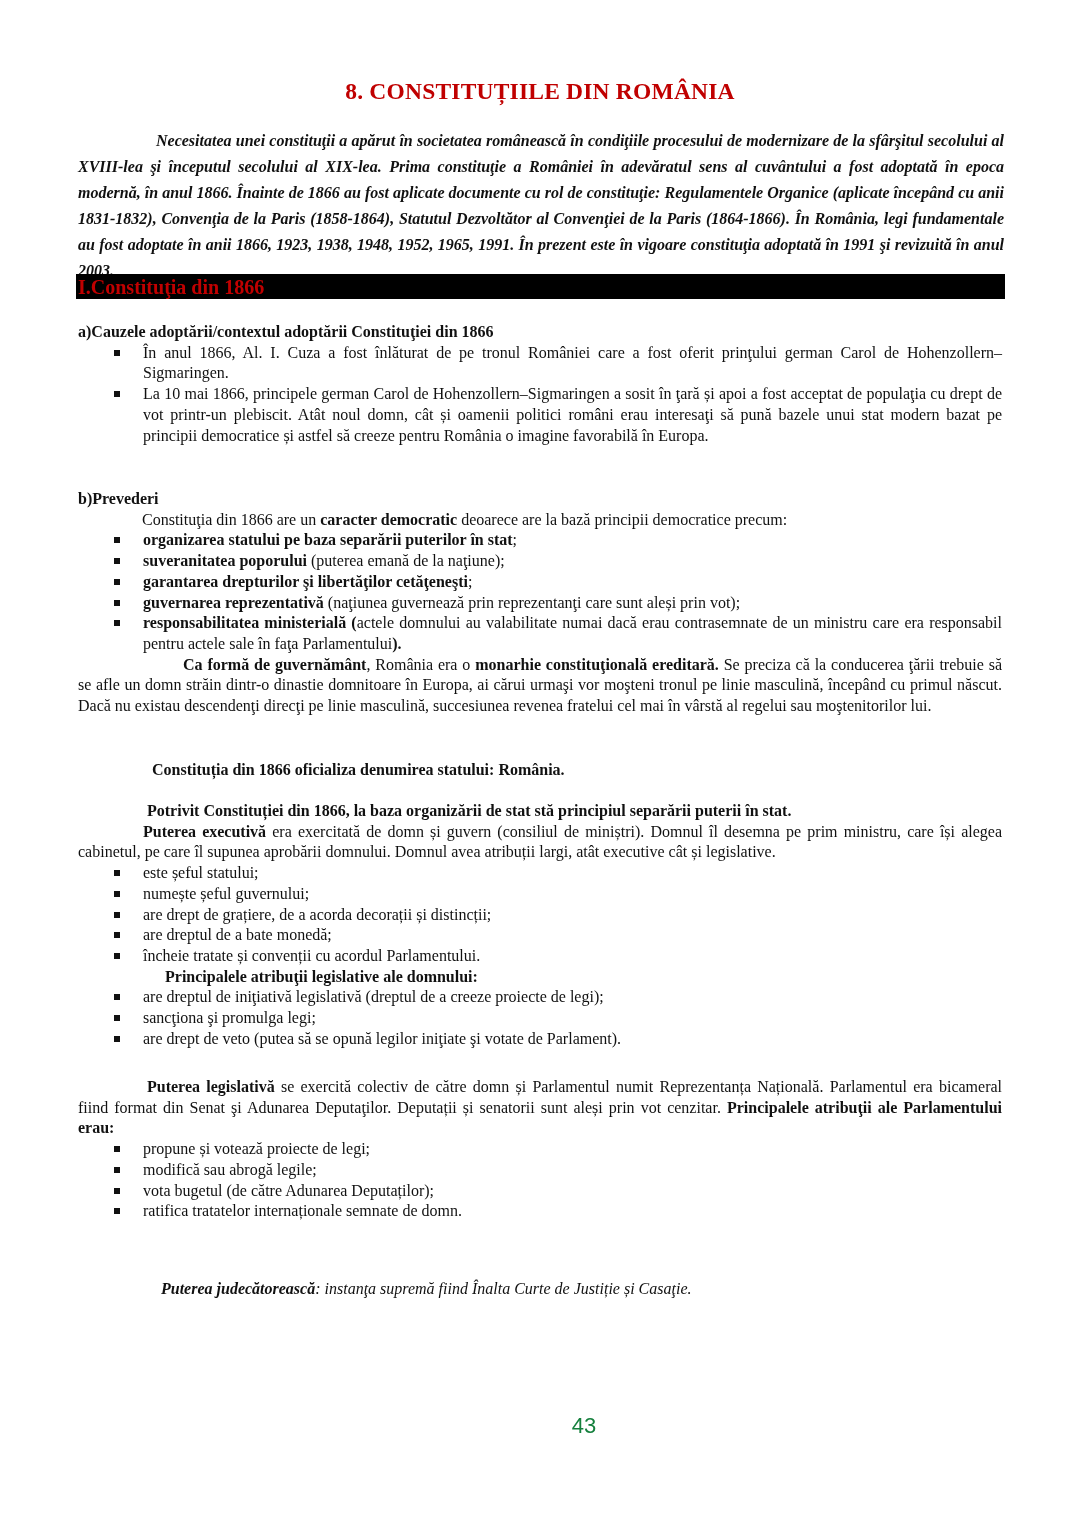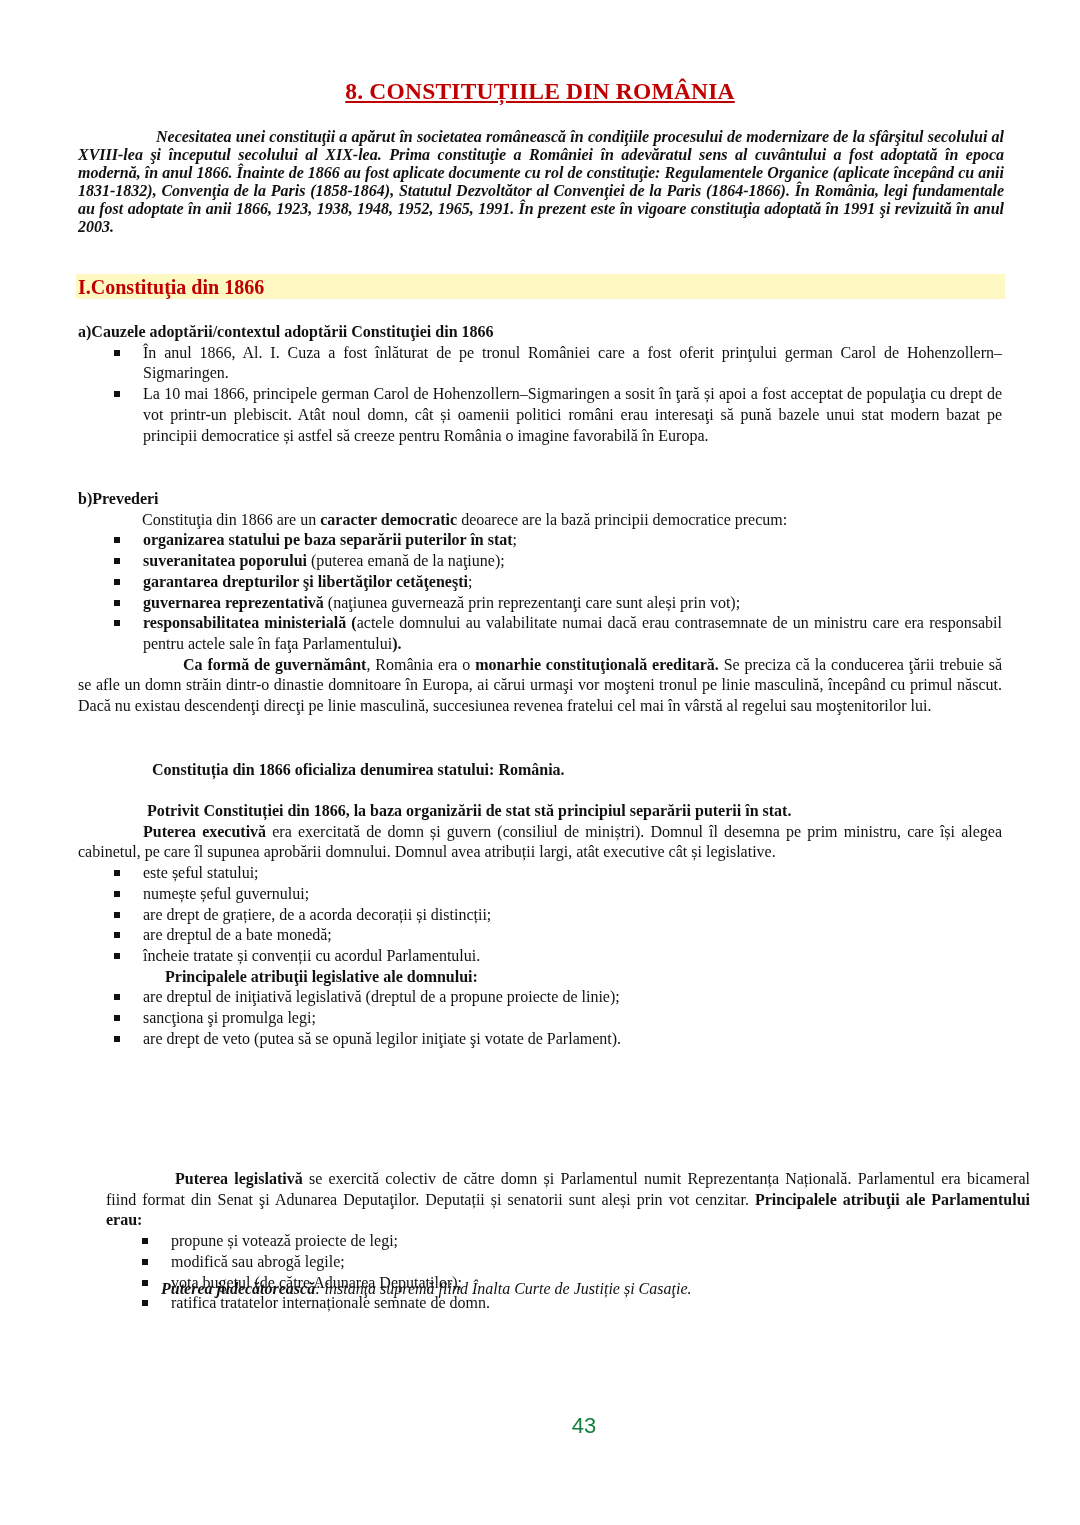--- a/index.html
+++ b/index.html
@@ -1,20 +1,20 @@
 <!DOCTYPE html>
 <html><head>
 <meta charset="utf-8">
 <style>
   html, body { margin: 0; padding: 0; background: #ffffff; }
   body { width: 1080px; height: 1525px; position: relative; font-family: "Liberation Serif", serif; color: #111; overflow: hidden; }
-  .title { position: absolute; left: 0; top: 78px; width: 1080px; text-align: center; color: #c00000; font-weight: bold; font-size: 23.5px; letter-spacing: 0.2px; text-decoration: underline; }
-  .intro { position: absolute; left: 78px; top: 128px; width: 926px; font-style: italic; font-weight: bold; font-size: 16px; line-height: 18px; text-align: justify; }
+  .title { position: absolute; left: 0; top: 78px; width: 1080px; text-align: center; color: #c00000; font-weight: bold; font-size: 23.5px; letter-spacing: 0.2px; }
+  .intro { position: absolute; left: 78px; top: 128px; width: 926px; font-style: italic; font-weight: bold; font-size: 16px; line-height: 26px; text-align: justify; }
   .intro .indent { display: inline-block; width: 78px; }
-  .section-bar { position: absolute; left: 76px; top: 274px; width: 929px; height: 25px; background: #fef9c3; }
+  .section-bar { position: absolute; left: 76px; top: 274px; width: 929px; height: 25px; background: #000000; }
   .section-bar span { position: absolute; left: 2px; top: 0px; color: #c00000; font-weight: bold; font-size: 20px; line-height: 26px; }
   .block { position: absolute; left: 78px; width: 924px; font-size: 16px; line-height: 20.7px; }
   .hdr { font-weight: bold; }
   ul.sq { list-style: none; margin: 0; padding: 0; }
   ul.sq li { position: relative; padding-left: 65px; text-align: justify; }
   ul.sq li .bullet { position: absolute; left: 36px; top: 7px; width: 6px; height: 6px; background: #111; }
   .b { font-weight: bold; }
   .just { text-align: justify; }
   .pageno { position: absolute; left: 0; top: 1413px; width: 1080px; text-align: center; font-family: "Liberation Sans", sans-serif; font-size: 22px; color: #15803d; margin-left: 44px; }
 </style>
@@ -57,27 +57,27 @@
   <div class="just" style="text-indent:65px;"><span class="b">Puterea executivă</span><span> era exercitată de domn și guvern (consiliul de miniștri). Domnul îl desemna pe prim ministru, care își alegea cabinetul, pe care îl supunea aprobării domnului. Domnul avea atribuții largi, atât executive cât și legislative.</span></div>
   <ul class="sq">
     <li><span class="bullet"></span><span>este șeful statului;</span></li>
     <li><span class="bullet"></span><span>numește șeful guvernului;</span></li>
     <li><span class="bullet"></span><span>are drept de grațiere, de a acorda decorații și distincții;</span></li>
     <li><span class="bullet"></span><span>are dreptul de a bate monedă;</span></li>
     <li><span class="bullet"></span><span>încheie tratate și convenții cu acordul Parlamentului.</span></li>
   </ul>
   <div class="b" style="padding-left:87px;">Principalele atribuţii legislative ale domnului:</div>
   <ul class="sq">
-    <li><span class="bullet"></span><span>are dreptul de iniţiativă legislativă (dreptul de a propune proiecte de linie);</span></li>
+    <li><span class="bullet"></span><span>are dreptul de iniţiativă legislativă (dreptul de a creeze proiecte de legi);</span></li>
     <li><span class="bullet"></span><span>sancţiona şi promulga  legi;</span></li>
     <li><span class="bullet"></span><span>are drept de veto (putea să se opună legilor iniţiate şi votate de Parlament).</span></li>
   </ul>
 </div>
 
-<div class="block" style="top:1169px;margin-left:28px;">
+<div class="block" style="top:1077px;">
   <div class="just" style="text-indent:69px;"><span class="b">Puterea legislativă</span><span> se exercită colectiv de către domn și Parlamentul numit Reprezentanța Națională. Parlamentul era  bicameral fiind format din Senat şi Adunarea Deputaţilor.  Deputații și senatorii sunt aleși prin vot cenzitar.  </span><span class="b">Principalele atribuţii ale Parlamentului erau:</span></div>
   <ul class="sq">
     <li><span class="bullet"></span><span>propune  și votează proiecte de legi;</span></li>
     <li><span class="bullet"></span><span>modifică sau abrogă legile;</span></li>
     <li><span class="bullet"></span><span>vota bugetul  (de către Adunarea Deputaților);</span></li>
     <li><span class="bullet"></span><span>ratifica tratatelor internaționale semnate de domn.</span></li>
   </ul>
 </div>
 
 <div class="block" style="top:1279px; padding-left:83px; width:840px;font-style:italic;"><span class="b">Puterea judecătorească</span><span>: instanţa supremă fiind Înalta Curte de Justiție și  Casaţie.</span></div>

